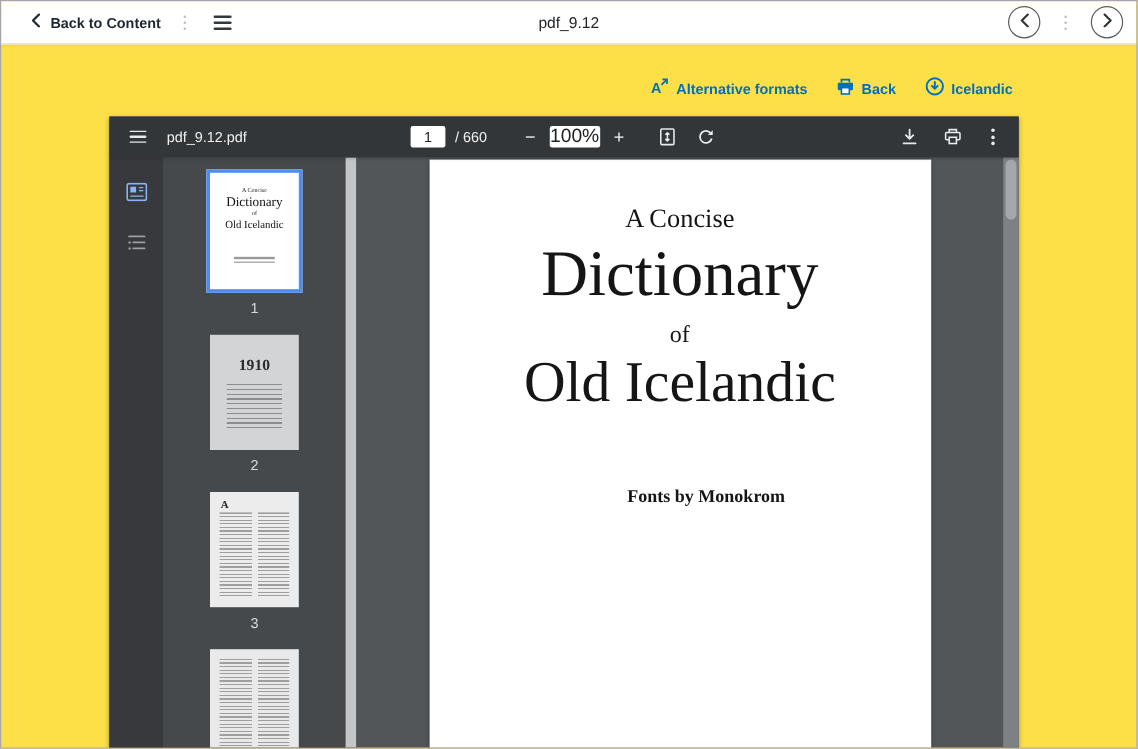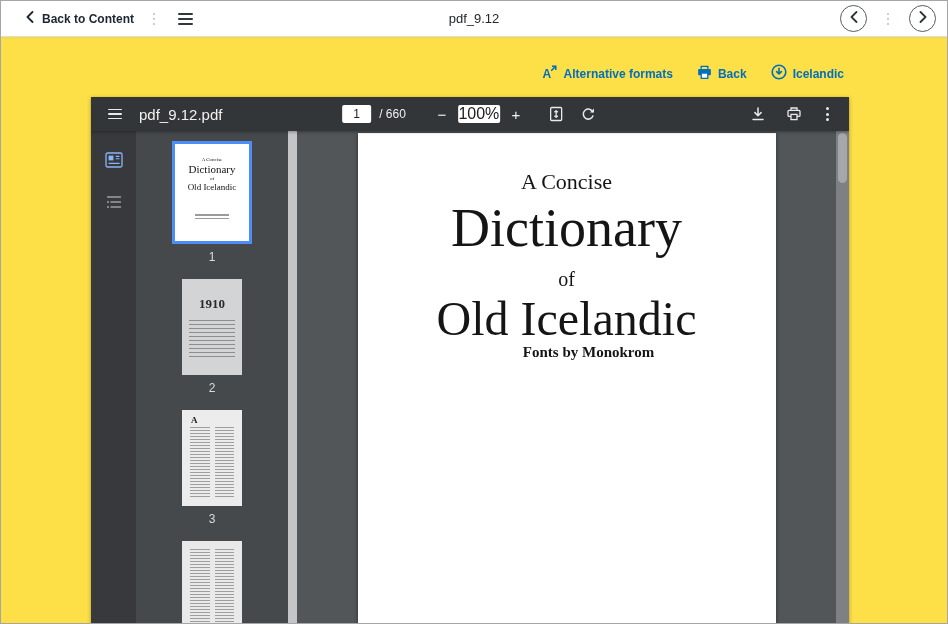--- a/index.html
+++ b/index.html
@@ -30,21 +30,21 @@
 
   
   .pdf-viewer { position:absolute; left:90px; top:96px; width:758px; height:528px;
                 background:#525659; display:flex; flex-direction:column; overflow:hidden;
                 box-shadow:0 1px 4px rgba(0,0,0,.35); }
   .pdf-toolbar { flex:0 0 34px; background:#323639; color:#f1f1f1; display:flex; align-items:center;
                  position:relative; padding:0 14px; box-shadow:0 1px 3px rgba(0,0,0,.35); z-index:3; }
   .tb-left { display:flex; align-items:center; gap:14px; }
   .tb-burger { display:flex; flex-direction:column; gap:3px; cursor:pointer; padding:3px; }
   .tb-burger i { width:14px; height:1.6px; background:#e8eaed; border-radius:1px; }
-  .tb-filename { font-size:15px; color:#f1f1f1; }
+  .tb-filename { font-size:12px; color:#f1f1f1; }
   .tb-center { position:absolute; left:50%; transform:translateX(-50%); display:flex; align-items:center; }
   .page-input { width:29px; height:18px; border:none; border-radius:2px; background:#fff;
                 color:#202124; font-size:12px; text-align:center; font-family:"Liberation Sans",sans-serif; }
   .page-total { font-size:12px; color:#f1f1f1; margin-left:8px; }
   .gap26 { width:26px; } .gap20 { width:20px; } .gap12 { width:12px; }
   .zoom-btn { background:none; border:none; color:#f1f1f1; font-size:15px; line-height:1;
               width:20px; height:20px; cursor:pointer; font-family:"Liberation Sans",sans-serif; }
   .zoom-box { min-width:42px; height:18px; background:#fff; color:#202124; font-size:16px;
               border-radius:2px; display:flex; align-items:center; justify-content:center; margin:0 6px; }
   .tb-icon { width:20px; height:20px; display:flex; align-items:center; justify-content:center; cursor:pointer; }
@@ -56,21 +56,21 @@
 
   .side-strip { flex:0 0 45px; background:#37393c; display:flex; flex-direction:column;
                 align-items:center; padding-top:20px; gap:24px; }
   .strip-btn { width:22px; height:18px; display:flex; align-items:center; justify-content:center; cursor:pointer; }
 
   .thumb-panel { flex:0 0 161px; background:#46494c; position:relative; display:flex;
                  flex-direction:column; align-items:center; padding:10px 9px 0 0; overflow:hidden; }
   .panel-scrollbar { position:absolute; right:0; top:0; width:9px; height:100%; background:#c3c5c7; }
   .thumb { background:#fff; cursor:pointer; overflow:hidden; flex:0 0 auto; }
   .thumb.selected { width:80px; height:103px; border:3px solid #4d8df6; }
-  .thumb.plain { width:60px; height:96px; }
+  .thumb.plain { width:74px; height:96px; }
   .thumb-label { flex:0 0 auto; margin:6px 0 15px; font-size:12px; line-height:14px; color:#d9dbdd; }
 
   .t1-inner { padding-top:13px; text-align:center; font-family:"Liberation Serif",serif; color:#111; }
   .t1-line1 { font-size:5px; }
   .t1-line2 { font-size:11px; margin-top:1px; }
   .t1-line3 { font-size:5px; margin-top:1px; }
   .t1-line4 { font-size:9px; margin-top:1px; }
   .t1-bars { margin-top:22px; }
   .t1-bars i { display:block; width:34px; height:1.5px; background:#9a9a9a; margin:2px auto; }
 
@@ -89,21 +89,21 @@
   .thumb.page4 .cols i { height:84px; }
 
   .main-view { flex:1; overflow:hidden; display:flex; justify-content:center; }
   .pdf-page { width:418px; height:620px; margin-top:2px; background:#fff;
               box-shadow:0 1px 4px rgba(0,0,0,.45); text-align:center;
               font-family:"Liberation Serif",serif; color:#151515; }
   .pg-line1 { padding-top:36px; font-size:22px; }
   .pg-line2 { margin-top:6px; font-size:54px; line-height:1; }
   .pg-line3 { margin-top:13px; font-size:20px; }
   .pg-line4 { margin-top:4px; font-size:48px; line-height:1; }
-  .pg-credits { font-size:15px; font-weight:700; line-height:1.3;padding-left:44px; }
+  .pg-credits { margin-top:62px; font-size:15px; font-weight:700; line-height:1.3;padding-left:44px; }
 
   .viewer-scrollbar { flex:0 0 13px; background:#7e8184; position:relative; cursor:pointer; }
   .viewer-scrollbar .vthumb { position:absolute; top:2px; left:2px; right:2px; height:50px;
                               background:#a5a7aa; border-radius:6px; }
 </style>
 </head>
 <body>
 
 <div class="screen">
 

